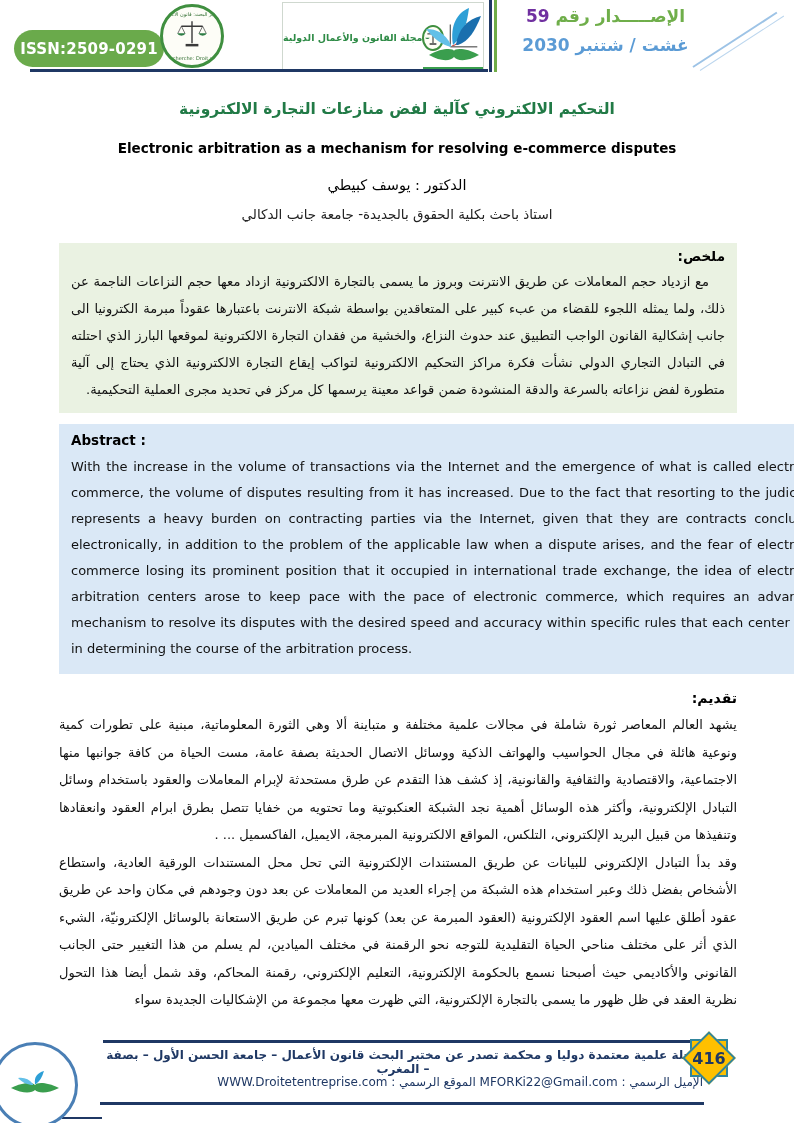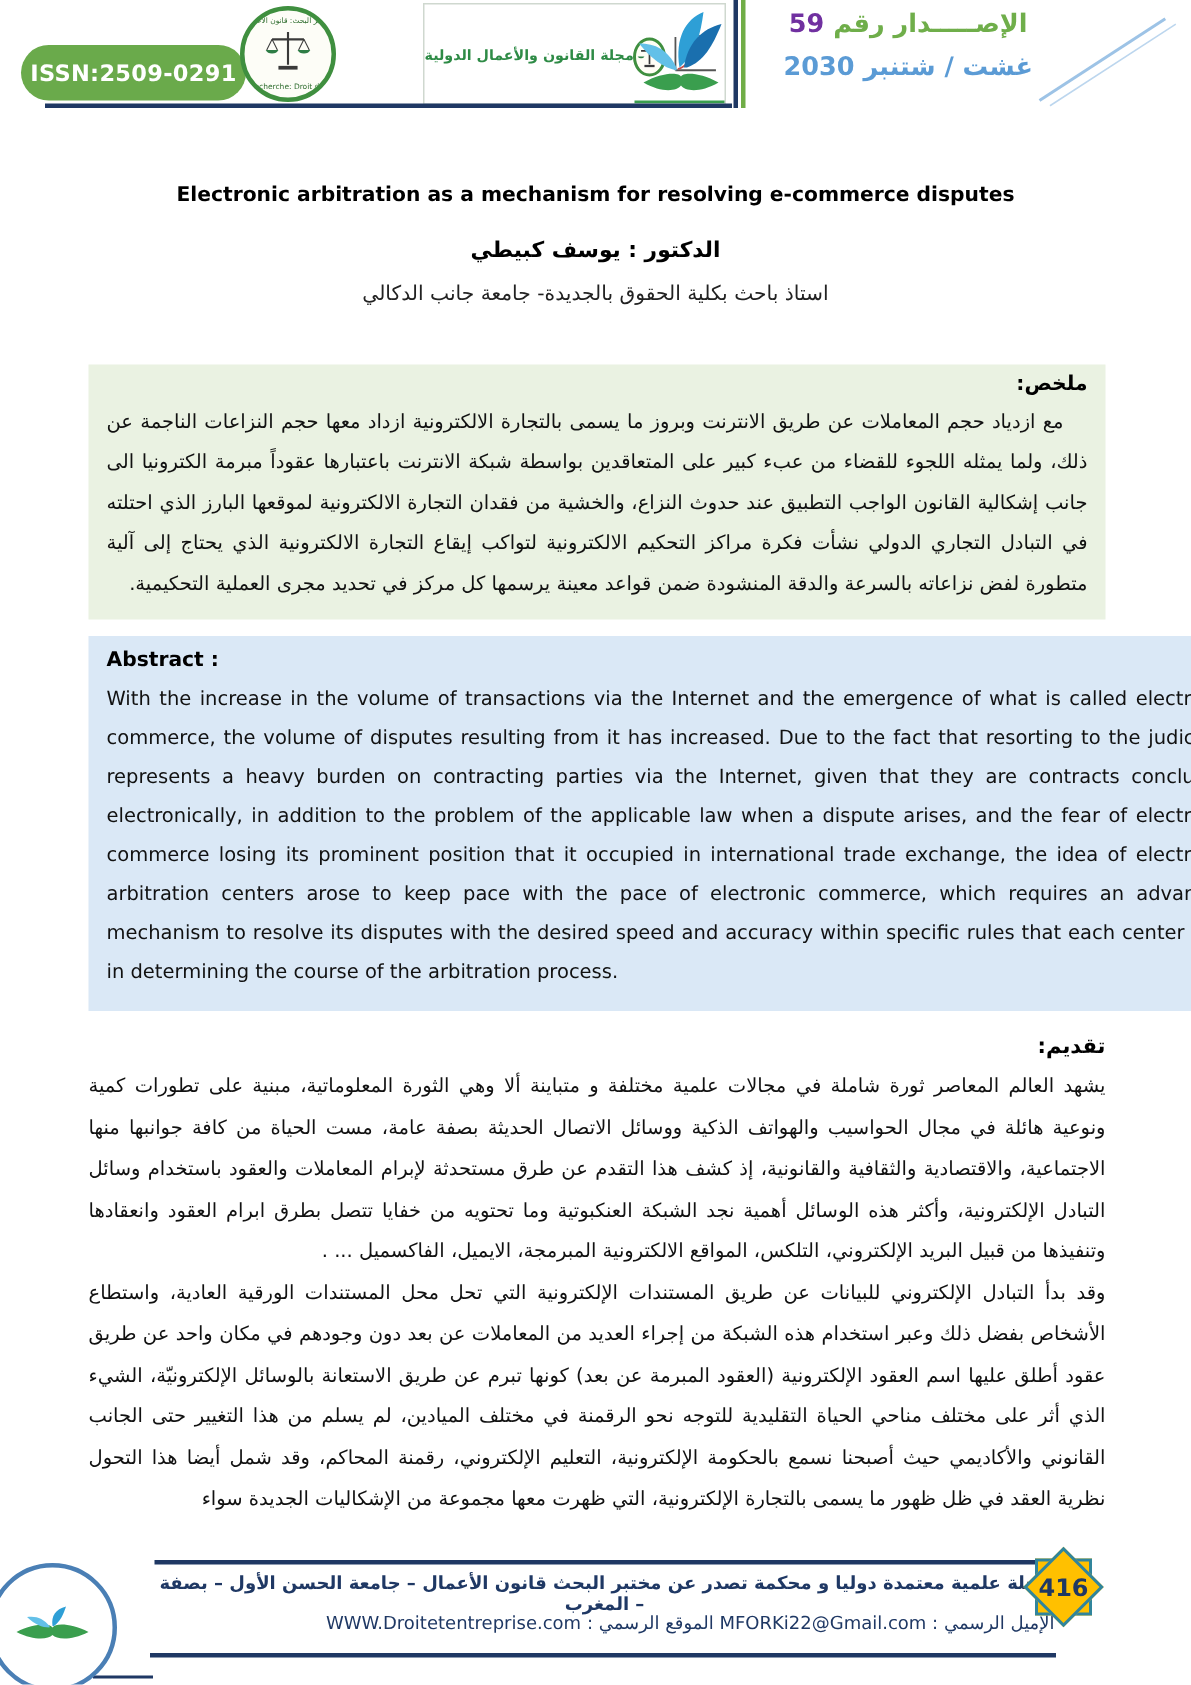--- a/index.html
+++ b/index.html
@@ -48,21 +48,21 @@
   .issue-line1 { font-size:17px; font-weight:bold; color:#6fae4a; }
   .issue-line1 .num { color:#7030a0; }
   .issue-line2 { font-size:17px; font-weight:bold; color:#5b9bd5; margin-top:9px; }
   .diag { left:693px; top:66px; width:100px; height:2px; background:#9dc3e6; transform:rotate(-33deg); transform-origin:left center; }
   .diag2 { left:700px; top:70px; width:100px; height:1px; background:#bcd6ee; transform:rotate(-33deg); transform-origin:left center; }
 
   
   .title-block { left:0; top:100px; width:794px; text-align:center; }
   .title-ar { color:#217a46; font-weight:bold; font-size:15.5px; direction:rtl; }
   .title-en { color:#000000; font-weight:bold; font-size:13.5px; margin-top:22px; }
-  .author { color:#000; font-weight:bold; font-size:14.5px; margin-top:21px; direction:rtl; }
+  .author { color:#000; font-weight:normal; font-size:14.5px; margin-top:21px; direction:rtl; }
   .affiliation { color:#222; font-size:13.5px; margin-top:13px; direction:rtl; }
 
   
   .abstract-ar {
     left:59px; top:243px; width:678px; background:#eaf2e2;
     direction:rtl; padding:5px 12px 10px 12px;
   }
   .abstract-ar h3 { font-size:13.5px; font-weight:bold; color:#000; margin-bottom:4px; }
   .abstract-ar p { font-size:13px; line-height:27px; text-align:justify; text-indent:16px; color:#111; }
 
@@ -170,20 +170,21 @@
   <div class="issue-line1">
     <span>الإصـــــدار رقم</span>
     <span class="num">59</span>
   </div>
   <div class="issue-line2">غشت / شتنبر 2030</div>
 </div>
 <div class="abs diag"></div>
 <div class="abs diag2"></div>
 
 <div class="abs title-block">
+  <div class="title-ar">التحكيم الالكتروني كآلية لفض منازعات التجارة الالكترونية</div>
   <div class="title-en">Electronic arbitration as a mechanism for resolving e-commerce disputes</div>
   <div class="author">الدكتور : يوسف كبيطي</div>
   <div class="affiliation">استاذ باحث بكلية الحقوق بالجديدة- جامعة جانب الدكالي</div>
 </div>
 
 <section class="abs abstract-ar">
   <h3>ملخص:</h3>
   <p>مع ازدياد حجم المعاملات عن طريق الانترنت وبروز ما يسمى بالتجارة الالكترونية ازداد معها حجم النزاعات الناجمة عن ذلك، ولما يمثله اللجوء للقضاء من عبء كبير على المتعاقدين بواسطة شبكة الانترنت باعتبارها عقوداً مبرمة الكترونيا الى جانب إشكالية القانون الواجب التطبيق عند حدوث النزاع، والخشية من فقدان التجارة الالكترونية لموقعها البارز الذي احتلته في التبادل التجاري الدولي نشأت فكرة مراكز التحكيم الالكترونية لتواكب إيقاع التجارة الالكترونية الذي يحتاج إلى آلية متطورة لفض نزاعاته بالسرعة والدقة المنشودة ضمن قواعد معينة يرسمها كل مركز في تحديد مجرى العملية التحكيمية.</p>
 </section>
 

